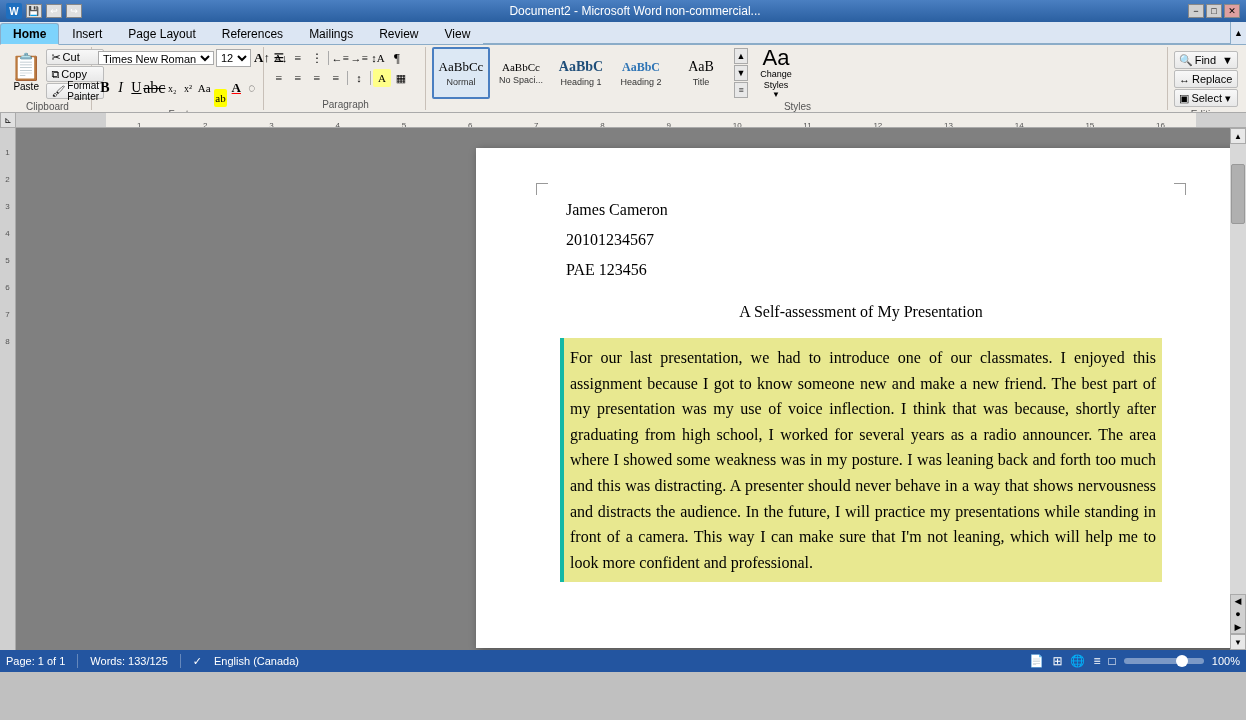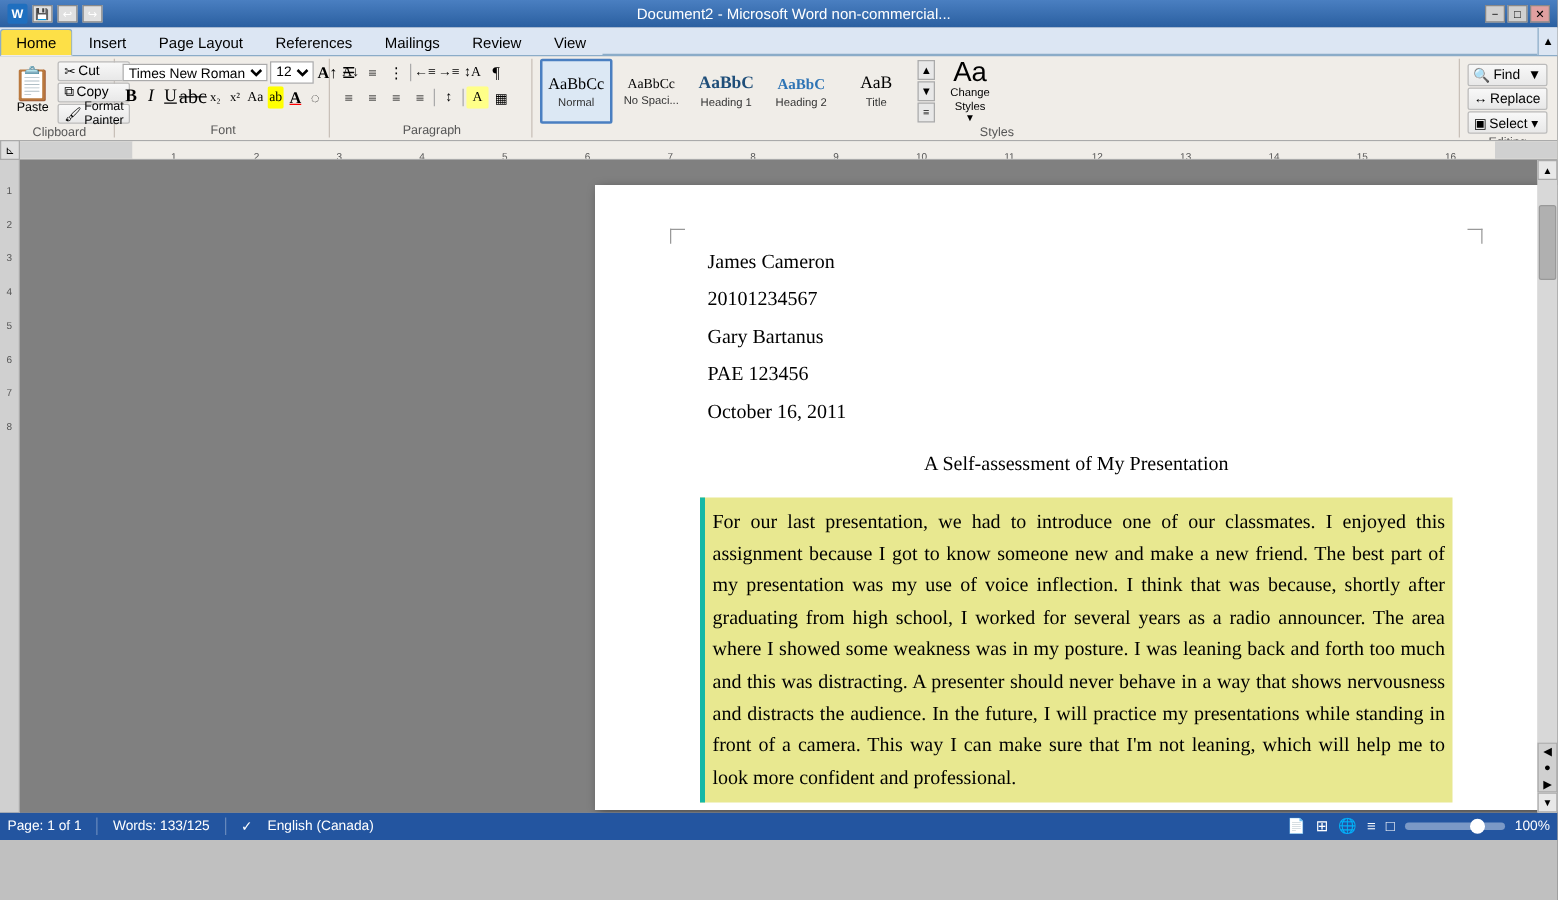--- a/index.html
+++ b/index.html
@@ -39,25 +39,26 @@
       padding: 3px 12px;
       font-family: Arial, sans-serif;
       font-size: 12px;
       cursor: pointer;
       border: 1px solid transparent;
       border-bottom: none;
       background: #dce6f3;
       border-radius: 3px 3px 0 0;
     }
     .ribbon-tab.active {
-      background: #fde047;
+      background: #7dd3fc;
       border-color: #8bacc8;
       border-bottom: 1px solid #f0ede8;
       margin-bottom: -1px;
       z-index: 1;
+      font-weight: bold;
     }
 
     
     .ribbon-content {
       background: #f0ede8;
       border-top: 1px solid #8bacc8;
       display: flex;
       align-items: stretch;
       padding: 2px 4px;
       height: 68px;
@@ -396,21 +397,21 @@
         <div class="icon-btn" style="font-size:11px;">A↓</div>
       </div>
       <div style="display:flex;gap:2px;align-items:center;">
         <div class="icon-btn" style="font-weight:bold;font-family:'Times New Roman',serif;font-size:14px;">B</div>
         <div class="icon-btn" style="font-style:italic;font-family:'Times New Roman',serif;font-size:14px;">I</div>
         <div class="icon-btn" style="text-decoration:underline;font-family:'Times New Roman',serif;font-size:14px;">U</div>
         <div class="icon-btn" style="text-decoration:line-through;font-family:'Times New Roman',serif;font-size:16px;">abc</div>
         <div class="icon-btn" style="font-size:10px;">x₂</div>
         <div class="icon-btn" style="font-size:10px;">x²</div>
         <div class="icon-btn" style="font-size:11px;">Aa</div>
-        <div class="icon-btn" style="background:#ffff00;font-size:11px;font-family:'Times New Roman',serif;">ab</div>
+        <div class="icon-btn" style="background:#ffff00;font-size:11px;font-family:'Times New Roman',serif;margin-top:20px;">ab</div>
         <div class="icon-btn" style="font-size:13px;font-weight:bold;text-decoration:underline;text-decoration-color:red;font-family:'Times New Roman',serif;">A</div>
         <div class="icon-btn" style="font-size:12px;">◌</div>
       </div>
     </div>
     <div class="ribbon-group-label">Font</div>
   </div>
 
   <div class="ribbon-group" style="width:160px;">
     <div style="display:flex;flex-direction:column;gap:2px;width:100%;padding-top:2px;">
       <div class="para-row">
@@ -536,23 +537,21 @@
     <span>8</span>
   </div>
 
   <div class="doc-area">
     <div class="page">
       <div class="corner-mark corner-tl"></div>
       <div class="corner-mark corner-tr"></div>
 
       <div class="doc-line">James Cameron</div>
       <div class="doc-line">20101234567</div>
-      <div class="doc-line">Gary Bartanus</div>
       <div class="doc-line">PAE 123456</div>
-      <div class="doc-line">October 16, 2011</div>
       <div style="height:12px;"></div>
       <div class="doc-title">A Self-assessment of My Presentation</div>
 
       <div class="selected-block">
         <p style="text-align:justify;line-height:1.6;font-size:12pt;">For our last presentation, we had to introduce one of our classmates.  I enjoyed this assignment because I got to know someone new and make a new friend.  The best part of my presentation was my use of voice inflection.  I think that was because, shortly after graduating from high school, I worked for several years as a radio announcer.  The area where I showed some weakness was in my posture.  I was leaning back and forth too much and this was distracting.  A presenter should never behave in a way that shows nervousness and distracts the audience.  In the future, I will practice my presentations while standing in front of a camera.  This way I can make sure that I'm not leaning, which will help me to look more confident and professional.</p>
       </div>
     </div>
   </div>
 
   <div class="scrollbar-v">

